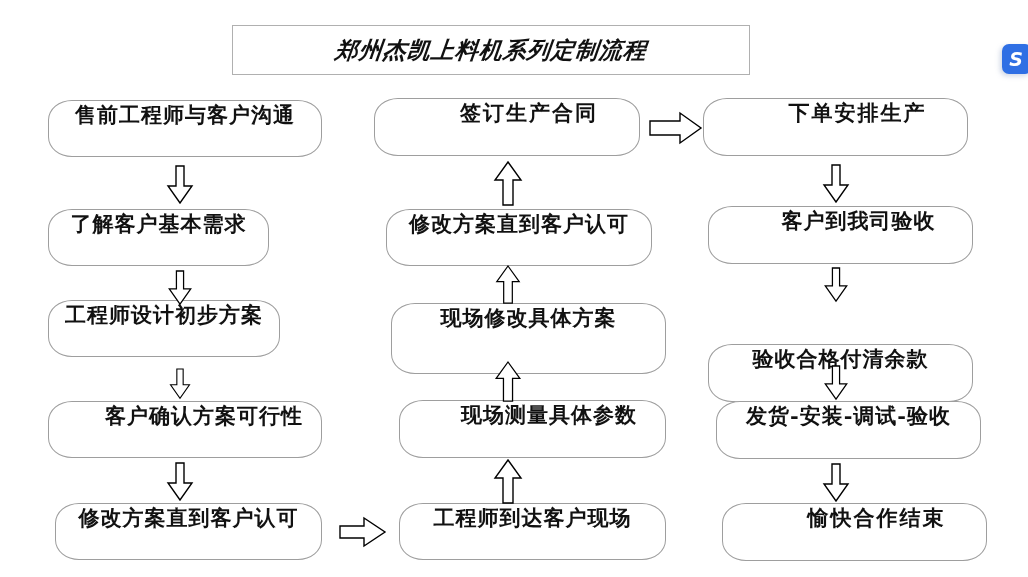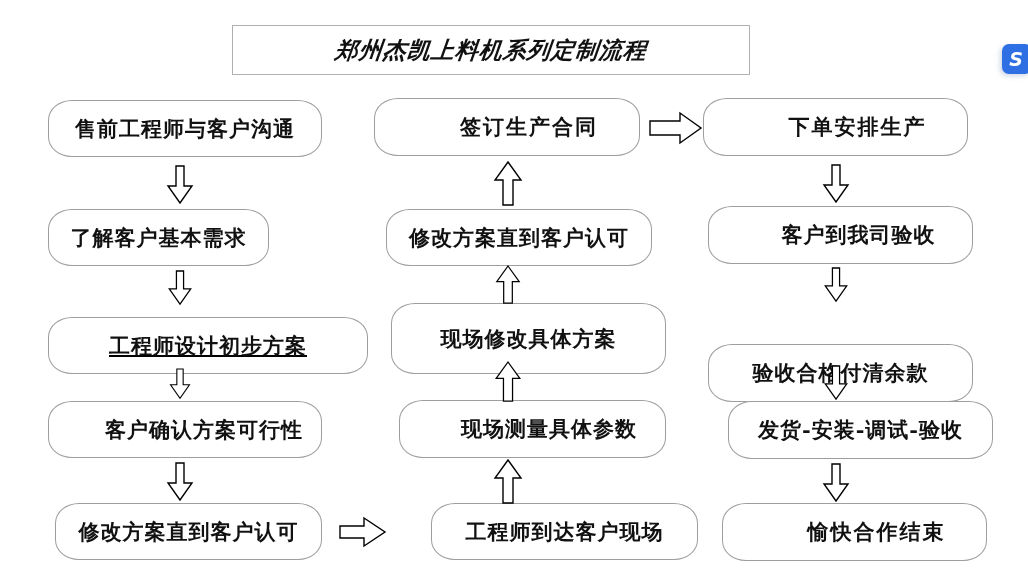--- a/index.html
+++ b/index.html
@@ -50,21 +50,21 @@
   }
 
   
   .node {
     position: absolute;
     border: 1px solid #9e9e9e;
     border-radius: 24px / 20px;
     background: #ffffff;
     box-sizing: border-box;
     display: flex;
-    align-items: center;
+    align-items: flex-start;
     justify-content: center;
   }
   .node-label {
     font-family: "DejaVu Serif", "Liberation Serif", serif;
     font-size: 21px;
     font-weight: bold;
     color: #111111;
     white-space: nowrap;
     letter-spacing: 1px;
   }
@@ -121,21 +121,21 @@
   </div>
 
   <div class="node" style="left:48px; top:100px; width:274px; height:57px;">
     <span class="node-label">售前工程师与客户沟通</span>
   </div>
 
   <div class="node" style="left:48px; top:209px; width:221px; height:57px;">
     <span class="node-label">了解客户基本需求</span>
   </div>
 
-  <div class="node" style="left:48px; top:317px; width:320px; height:57px;text-decoration:underline;">
+  <div class="node" style="left:48px; top:300px; width:232px; height:57px;">
     <span class="node-label">工程师设计初步方案</span>
   </div>
 
   <div class="node" style="left:48px; top:401px; width:274px; height:57px;padding-left:38px;">
     <span class="node-label">客户确认方案可行性</span>
   </div>
 
   <div class="node" style="left:55px; top:503px; width:267px; height:57px;">
     <span class="node-label">修改方案直到客户认可</span>
   </div>
@@ -176,21 +176,21 @@
   </div>
 
   <div class="node" style="left:391px; top:303px; width:275px; height:71px;">
     <span class="node-label">现场修改具体方案</span>
   </div>
 
   <div class="node" style="left:399px; top:400px; width:267px; height:58px;padding-left:33px;">
     <span class="node-label">现场测量具体参数</span>
   </div>
 
-  <div class="node" style="left:399px; top:503px; width:267px; height:57px;margin-left:32px;">
+  <div class="node" style="left:399px; top:503px; width:267px; height:57px;">
     <span class="node-label">工程师到达客户现场</span>
   </div>
 
   <div class="arrow" style="left:494px; top:162px;">
     <svg width="28" height="44" viewBox="0 0 28 44">
       <polygon points="14,0 27,18 19,18 19,43 9,43 9,18 1,18" fill="#ffffff" stroke="#000000" stroke-width="1.4" stroke-linejoin="miter"></polygon>
     </svg>
   </div>
   <div class="arrow" style="left:494px; top:266px;">
     <svg width="28" height="38" viewBox="0 0 28 44">
@@ -219,21 +219,21 @@
   </div>
 
   <div class="node" style="left:708px; top:206px; width:265px; height:58px;padding-left:36px;">
     <span class="node-label">客户到我司验收</span>
   </div>
 
   <div class="node" style="left:708px; top:304px; width:265px; height:58px;margin-top:40px;">
     <span class="node-label">验收合格付清余款</span>
   </div>
 
-  <div class="node" style="left:716px; top:401px; width:265px; height:58px;margin-left:12px;">
+  <div class="node" style="left:716px; top:401px; width:265px; height:58px;">
     <span class="node-label">发货-安装-调试-验收</span>
   </div>
 
   <div class="node narrow" style="left:722px; top:503px; width:265px; height:58px;">
     <span class="node-label">愉快合作结束</span>
   </div>
 
   <div class="arrow" style="left:823px; top:164px;">
     <svg width="26" height="40" viewBox="0 0 26 38">
       <polygon points="9,0 17,0 17,20 25,20 13,37 1,20 9,20" fill="#ffffff" stroke="#000000" stroke-width="1.4" stroke-linejoin="miter"></polygon>

